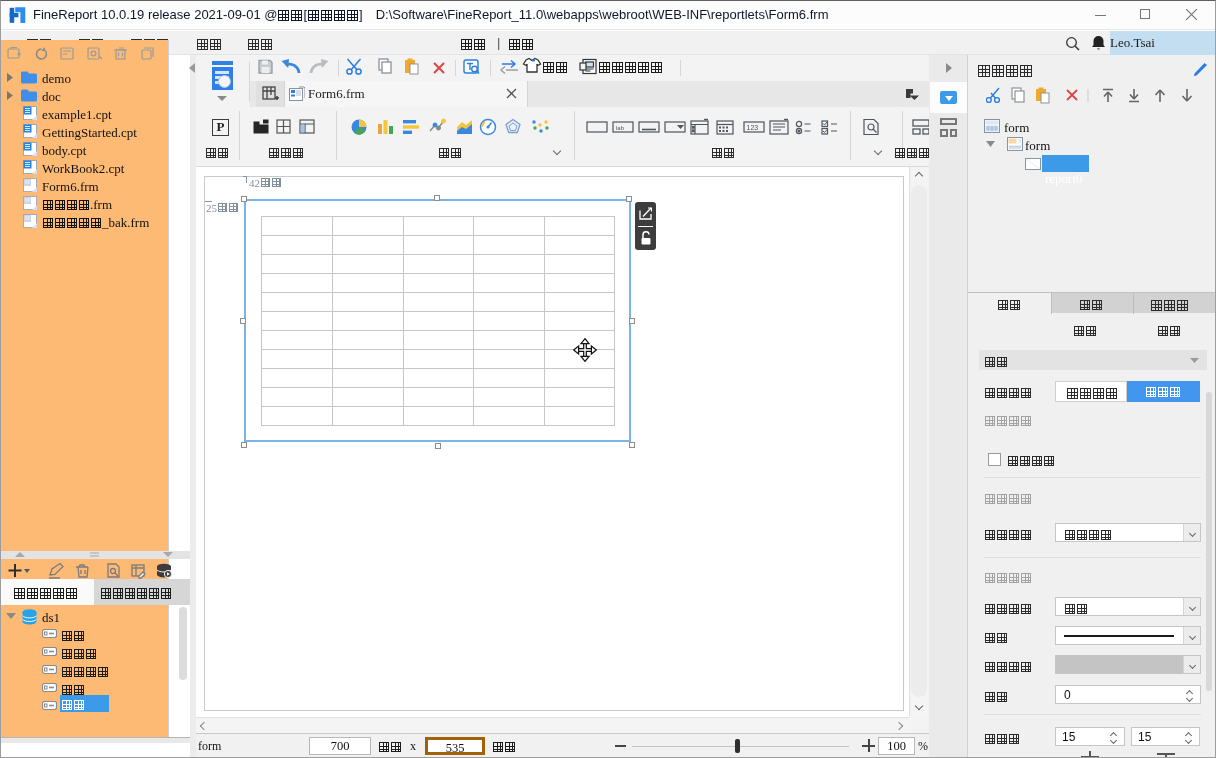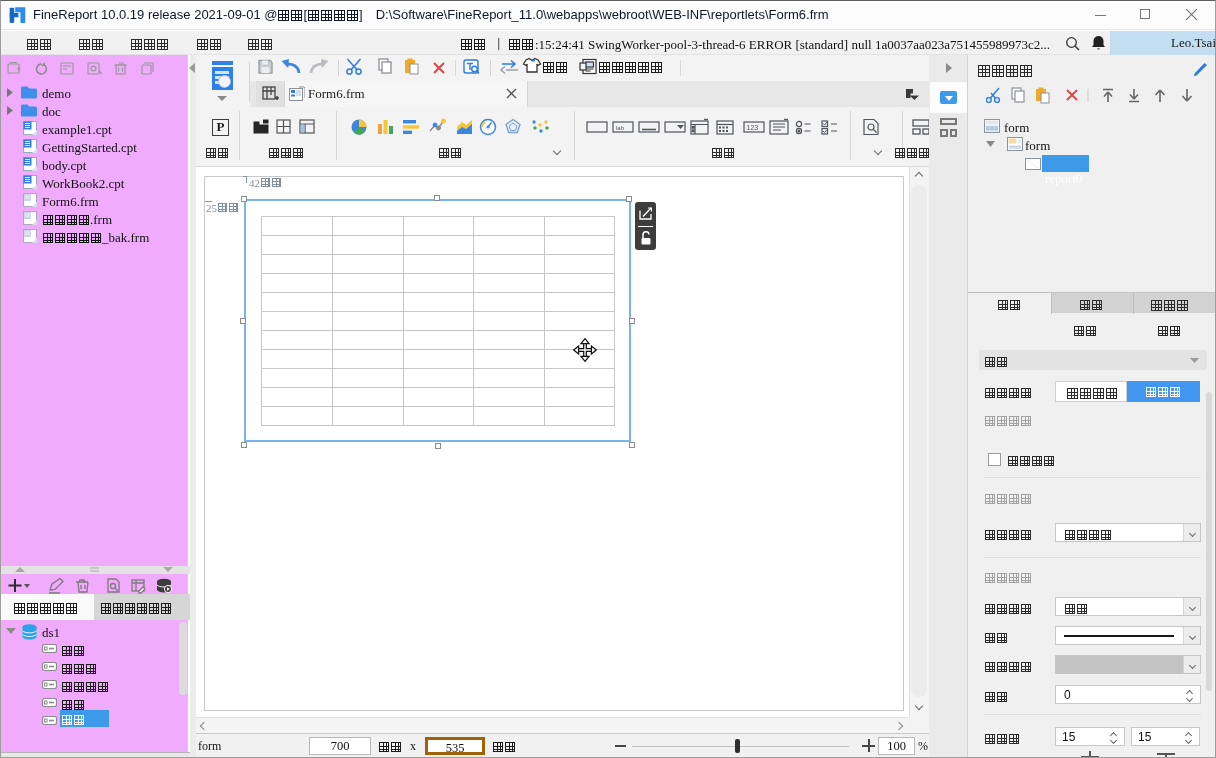--- a/index.html
+++ b/index.html
@@ -40,33 +40,32 @@
 
 <div class="ab" style="left:0;top:31px;width:1216px;height:24px;background:#f1f1f1;border-bottom:1px solid #e3e3e3">
  <div class="ab" style="left:26px;top:5px;color:#2b2b2b"><i class="c"></i><i class="c"></i></div>
  <div class="ab" style="left:78px;top:5px;color:#2b2b2b"><i class="c"></i><i class="c"></i></div>
  <div class="ab" style="left:130px;top:5px;color:#2b2b2b"><i class="c"></i><i class="c"></i><i class="c"></i></div>
  <div class="ab" style="left:196px;top:5px;color:#2b2b2b"><i class="c"></i><i class="c"></i></div>
  <div class="ab" style="left:247px;top:5px;color:#2b2b2b"><i class="c"></i><i class="c"></i></div>
  <div class="ab" style="left:460px;top:5px;color:#1b1b1b"><i class="c"></i><i class="c"></i></div>
  <div class="ab" style="left:497px;top:4px;color:#555">|</div>
  <div class="ab" style="left:508px;top:5px;color:#1b1b1b"><i class="c"></i><i class="c"></i></div>
- <div class="ab srf" style="left:535px;top:6px;font-size:13px;color:#111;white-space:pre">:15:24:41 SwingWorker-pool-3-thread-6 ERROR [standard] null 1a0037aa023a751455989973c2...</div>
  <svg class="ab" style="left:1065px;top:5px" width="16" height="16">
       <circle cx="6.5" cy="6.5" r="4.8" fill="none" stroke="#333" stroke-width="1.3"></circle>
       <path d="M10.2 10.2l3.8 3.8" stroke="#333" stroke-width="1.5"></path>
     </svg>
  <svg class="ab" style="left:1091px;top:4px" width="15" height="16">
       <path d="M7.5 1a5 5 0 0 1 5 5v4l1.5 2h-13L2.5 10V6a5 5 0 0 1 5-5z" fill="#222"></path>
       <path d="M6 13.5a1.6 1.6 0 0 0 3 0z" fill="#222"></path>
     </svg>
- <div class="ab srf" style="left:1110px;top:0;width:106px;height:24px;background:#c3ddf1;text-align:right;line-height:24px;font-size:13px;color:#1a1a1a">Leo.Tsai</div>
+ <div class="ab srf" style="left:1110px;top:0;width:106px;height:24px;background:#c3ddf1;text-align:left;line-height:24px;font-size:13px;color:#1a1a1a">Leo.Tsai</div>
 </div>
 
-<div class="ab" style="left:0;top:55px;width:188px;height:703px;background:#f0abfc;border-right:1px solid #cfcfcf" id="leftpanel">
+<div class="ab" style="left:0;top:40px;width:169px;height:703px;background:#fdba74;border-right:1px solid #cfcfcf" id="leftpanel">
  
  <svg class="ab" style="left:7px;top:6px" width="160" height="16" fill="none" stroke="#9a9a9a" stroke-width="1.2">
   <rect x="1" y="3" width="11" height="9" rx="1"></rect>
       <path d="M4 3V1.5h6M10 8h4M12 6v4" stroke-width="1.1"></path>
   <path d="M34.5 3a5 5 0 1 0 3.5 1.5" stroke="#8a8a8a" stroke-width="1.6"></path>
       <path d="M38 1v4h-4" fill="#8a8a8a" stroke="none"></path>
   <rect x="54" y="2" width="12" height="11" rx="1"></rect>
       <path d="M56 5h8M56 8h4"></path>
   <rect x="81" y="2" width="11" height="11" rx="1"></rect>
       <circle cx="86.5" cy="7.5" r="2.4"></circle>

